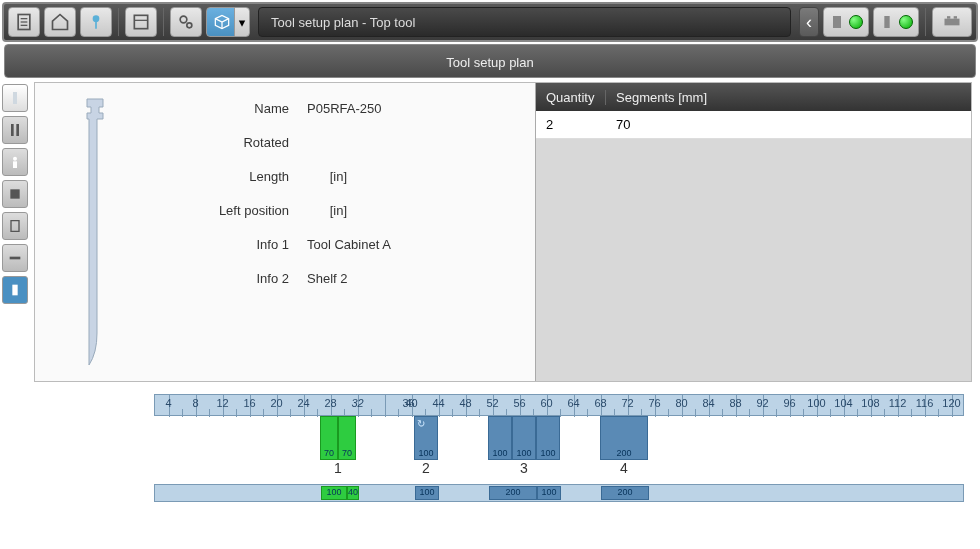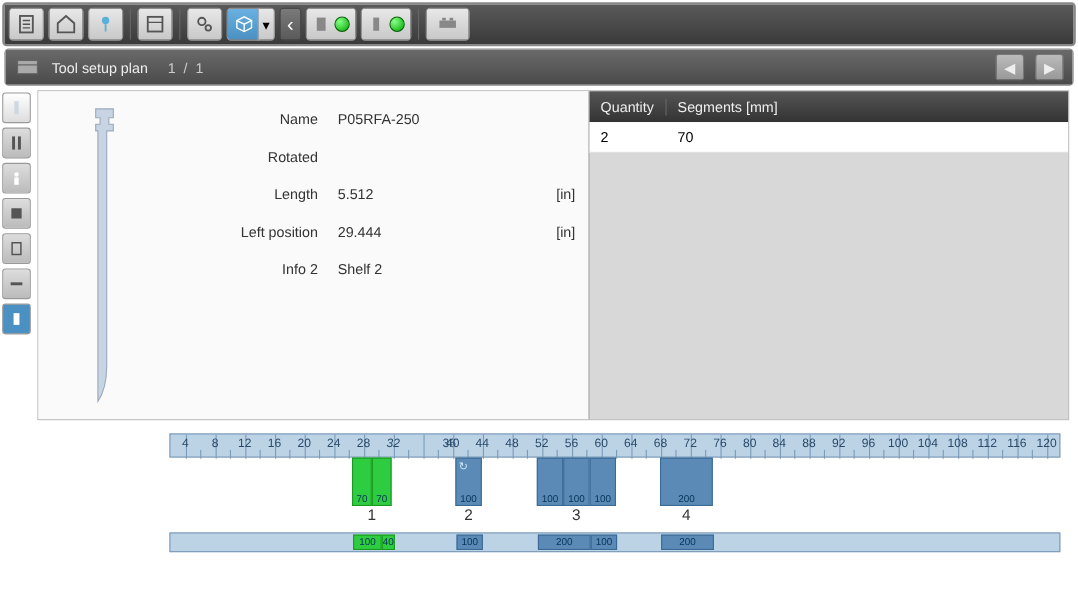--- a/index.html
+++ b/index.html
@@ -11,21 +11,21 @@
   .tb-btn svg { width: 20px; height: 20px; }
   .tb-sep { width: 1px; height: 28px; background: #666; margin: 0 2px; }
   .tb-dropdown { display: flex; align-items: center; }
   .tb-chevron { width: 16px; height: 30px; background: linear-gradient(#e8e8e8,#c8c8c8); border: 1px solid #999; border-radius: 0 4px 4px 0; display: flex; align-items: center; justify-content: center; margin-left: -4px; }
   .title-bar { flex: 1; height: 30px; background: linear-gradient(#4a4a4a,#2a2a2a); border: 1px solid #222; border-radius: 4px; color: #ddd; display: flex; align-items: center; padding: 0 12px; margin: 0 4px; }
   .title-chevron { width: 20px; height: 30px; background: linear-gradient(#7a7a7a,#5a5a5a); border: 1px solid #444; border-radius: 4px; display: flex; align-items: center; justify-content: center; color: #fff; font-size: 18px; cursor: pointer; }
   .status-btn { width: 46px; height: 30px; background: linear-gradient(#e8e8e8,#c8c8c8); border: 1px solid #999; border-radius: 4px; display: flex; align-items: center; justify-content: center; gap: 4px; }
   .status-dot { width: 14px; height: 14px; border-radius: 50%; background: radial-gradient(circle at 30% 30%, #8f8, #0a0); border: 1px solid #060; }
   
   
-  .sub-header { height: 34px; background: linear-gradient(#6a6a6a,#4a4a4a); display: flex; align-items: center; padding: 0 8px; color: #eee; margin: 0 4px; border-radius: 4px; gap: 10px; border: 1px solid #888; }
+  .sub-header { height: 34px; background: linear-gradient(#6a6a6a,#4a4a4a); display: flex; align-items: center; padding: 0 8px; color: #eee; margin: 0 4px; border-radius: 4px; gap: 10px; border: 1px solid #888; flex-direction: column; }
   .sub-header .icon { width: 24px; height: 24px; }
   .pager { margin-left: 8px; color: #ccc; }
   .sub-spacer { flex: 1; }
   .nav-btn { width: 26px; height: 24px; background: linear-gradient(#bbb,#999); border: 1px solid #777; border-radius: 3px; display: flex; align-items: center; justify-content: center; cursor: pointer; }
   
   
   .main { display: flex; height: calc(549px - 40px - 34px - 8px); }
   .side-tabs { width: 30px; display: flex; flex-direction: column; gap: 4px; padding: 6px 2px; }
   .side-tab { width: 26px; height: 28px; background: linear-gradient(#ddd,#bbb); border: 1px solid #999; border-radius: 3px; display: flex; align-items: center; justify-content: center; cursor: pointer; }
   .side-tab.active { background: linear-gradient(#fff,#ddd); }
@@ -107,20 +107,21 @@
     </div>
   <div class="tb-dropdown">
     <div class="tb-btn" style="background:linear-gradient(#6ab0e0,#4a90c0);">
         <svg viewBox="0 0 24 24">
           <path d="M4 8 L12 4 L20 8 L20 16 L12 20 L4 16 Z" fill="none" stroke="#fff" stroke-width="1.5"></path>
           <path d="M4 8 L12 12 L20 8 M12 12 L12 20" fill="none" stroke="#fff" stroke-width="1.5"></path>
         </svg>
       </div>
     <div class="tb-chevron">▾</div>
   </div>
+  <div class="title-bar">Tool setup plan - Top tool</div>
   <div class="title-chevron">‹</div>
   <div class="status-btn">
       <svg width="16" height="16" viewBox="0 0 24 24">
         <rect x="6" y="3" width="12" height="18" fill="#888"></rect>
       </svg>
       <div class="status-dot"></div>
     </div>
   <div class="status-btn">
       <svg width="16" height="16" viewBox="0 0 24 24">
         <rect x="8" y="3" width="8" height="18" fill="#888"></rect>
@@ -207,27 +208,30 @@
             <div class="prop-value">P05RFA-250</div>
             <div class="prop-unit"></div>
           </div>
         <div class="prop-row">
             <div class="prop-label">Rotated</div>
             <div class="prop-value"></div>
             <div class="prop-unit"></div>
           </div>
         <div class="prop-row">
             <div class="prop-label">Length</div>
-            <div class="prop-value">5.512</div>
             <div class="prop-unit">[in]</div>
           </div>
         <div class="prop-row">
             <div class="prop-label">Left position</div>
-            <div class="prop-value">29.444</div>
             <div class="prop-unit">[in]</div>
+          </div>
+        <div class="prop-row">
+            <div class="prop-label">Info 1</div>
+            <div class="prop-value">Tool Cabinet A</div>
+            <div class="prop-unit"></div>
           </div>
         <div class="prop-row">
             <div class="prop-label">Info 2</div>
             <div class="prop-value">Shelf 2</div>
             <div class="prop-unit"></div>
           </div>
       </div>
       <div class="seg-col">
         <div class="seg-header">
           <div class="seg-h-qty">Quantity</div>

